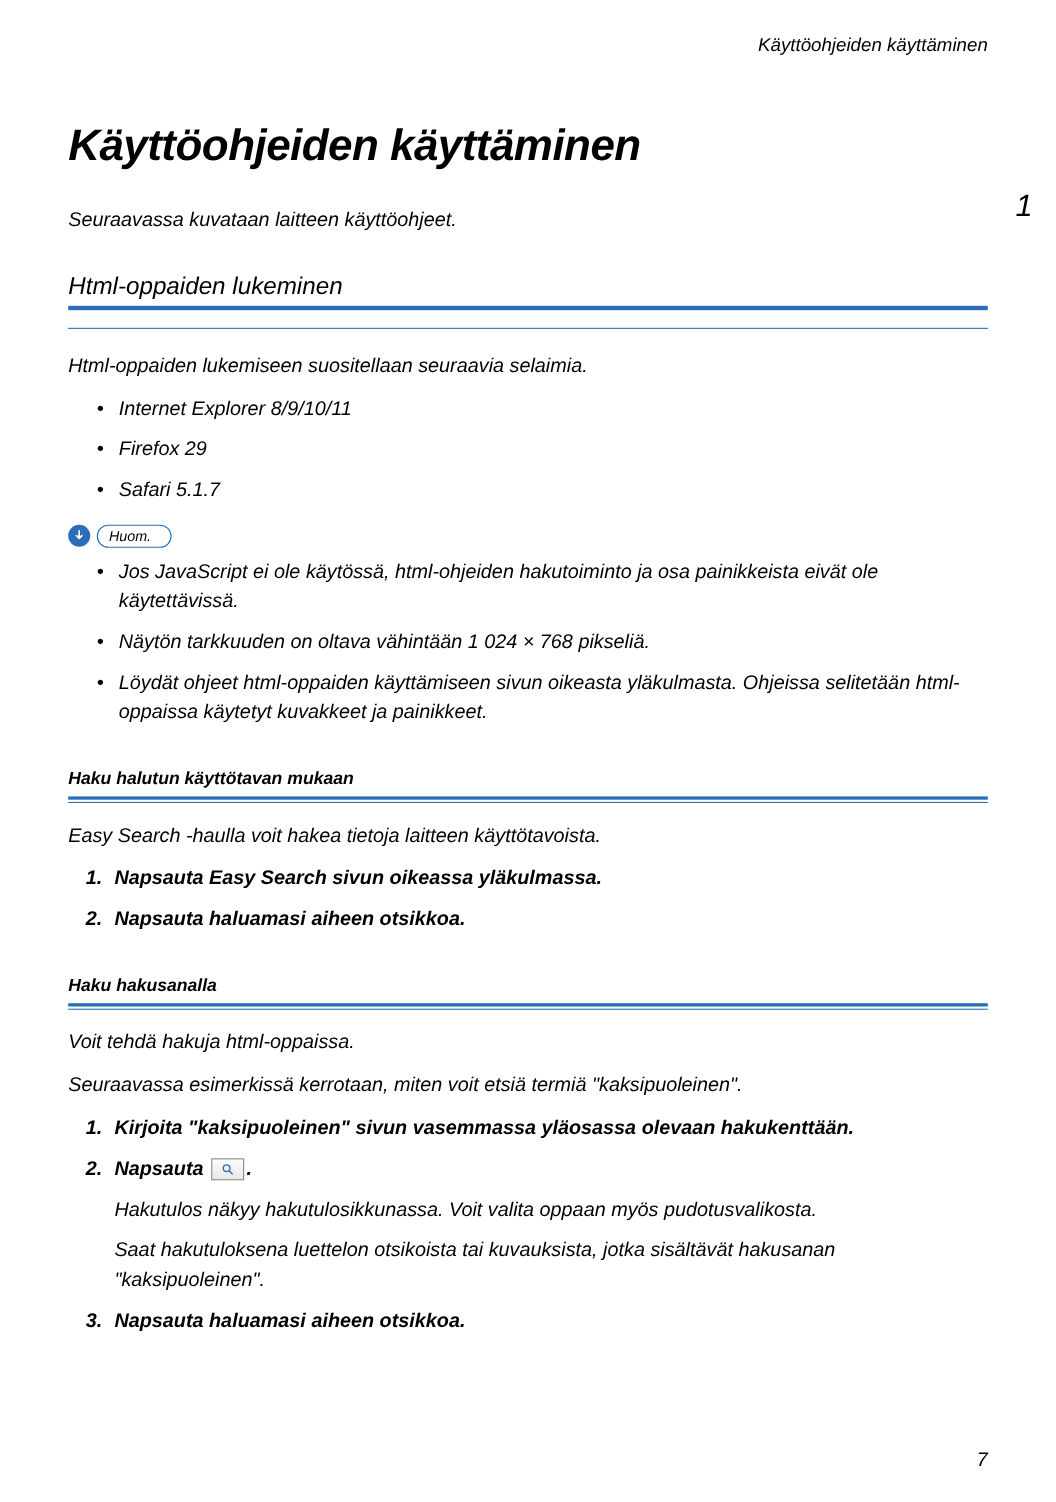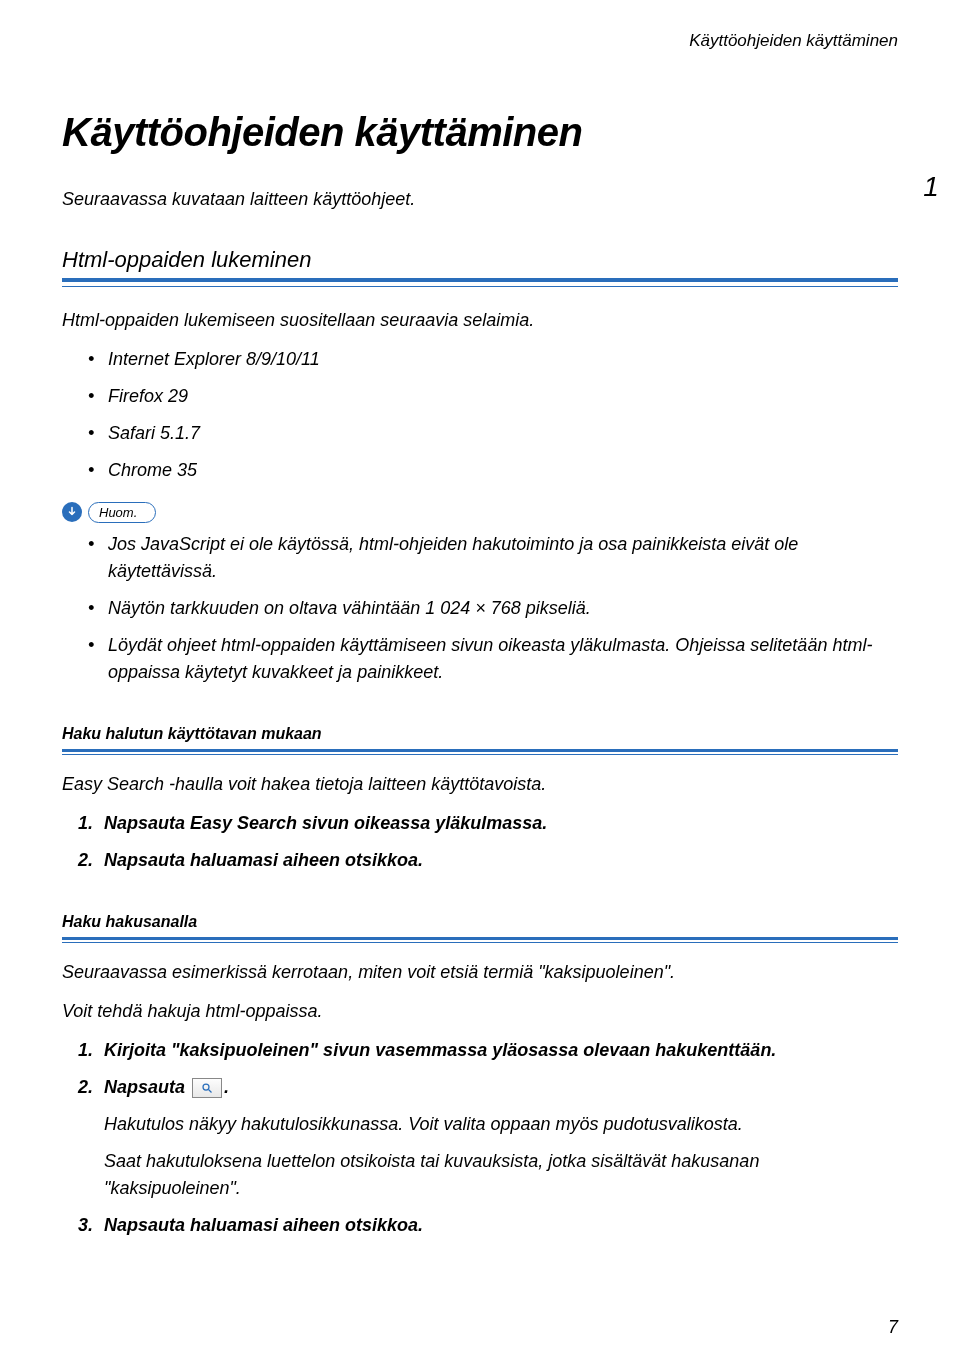--- a/index.html
+++ b/index.html
@@ -47,21 +47,21 @@
     font-size: 18px;
     margin-bottom: 30px;
   }
   .section-heading {
     font-size: 22px;
     color: #000;
     font-weight: normal;
     padding-bottom: 2px;
     border-bottom: 4px solid #2a6ebb;
     border-top: none;
-    margin-bottom: 4px;
+    margin-bottom: 16px;
     position: relative;
   }
   .section-heading-underline {
     height: 1px;
     background: #2a6ebb;
     margin-top: 2px;
     margin-bottom: 20px;
   }
   .body-text { margin-bottom: 12px; }
   ul.bullets {
@@ -177,21 +177,20 @@
 
   <div class="section-heading">Html-oppaiden lukeminen</div>
   <div class="section-heading-underline"></div>
 
   <p class="body-text">Html-oppaiden lukemiseen suositellaan seuraavia selaimia.</p>
 
   <ul class="bullets">
     <li>Internet Explorer 8/9/10/11</li>
     <li>Firefox 29</li>
     <li>Safari 5.1.7</li>
-    <li>Chrome 35</li>
   </ul>
 
   <div class="note-label-wrap">
     <span class="note-icon">
       <svg viewBox="0 0 24 24" fill="#fff">
           <path d="M12 3v14m0 0l-5-5m5 5l5-5" stroke="#fff" stroke-width="3" fill="none" stroke-linecap="round"></path>
         </svg>
     </span>
     <span class="note-label">Huom.</span>
   </div>
@@ -208,22 +207,22 @@
   <p class="body-text">Easy Search -haulla voit hakea tietoja laitteen käyttötavoista.</p>
 
   <ol class="numbered">
     <li><span>Napsauta Easy Search sivun oikeassa yläkulmassa.</span></li>
     <li><span>Napsauta haluamasi aiheen otsikkoa.</span></li>
   </ol>
 
   <div class="sub-heading">Haku hakusanalla</div>
   <div class="sub-heading-underline"></div>
 
+  <p class="body-text">Voit tehdä hakuja html-oppaissa.</p>
   <p class="body-text">Seuraavassa esimerkissä kerrotaan, miten voit etsiä termiä "kaksipuoleinen".</p>
-  <p class="body-text">Voit tehdä hakuja html-oppaissa.</p>
 
   <ol class="numbered">
     <li>
       <span>Kirjoita "kaksipuoleinen" sivun vasemmassa yläosassa olevaan hakukenttään.</span>
     </li>
     <li>
       <span>Napsauta </span>
       <span class="search-icon-box">
         <svg viewBox="0 0 24 24">
             <circle cx="10" cy="10" r="6" stroke="#2a6ebb" stroke-width="2.5" fill="none"></circle>

